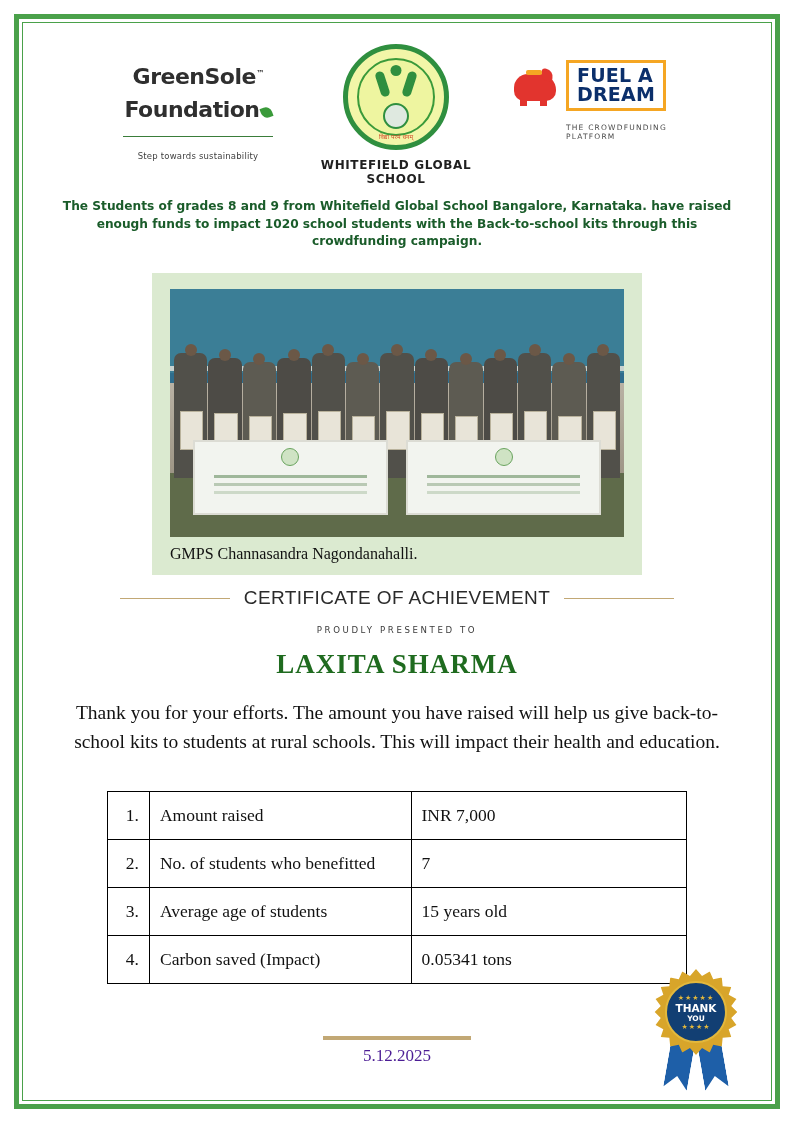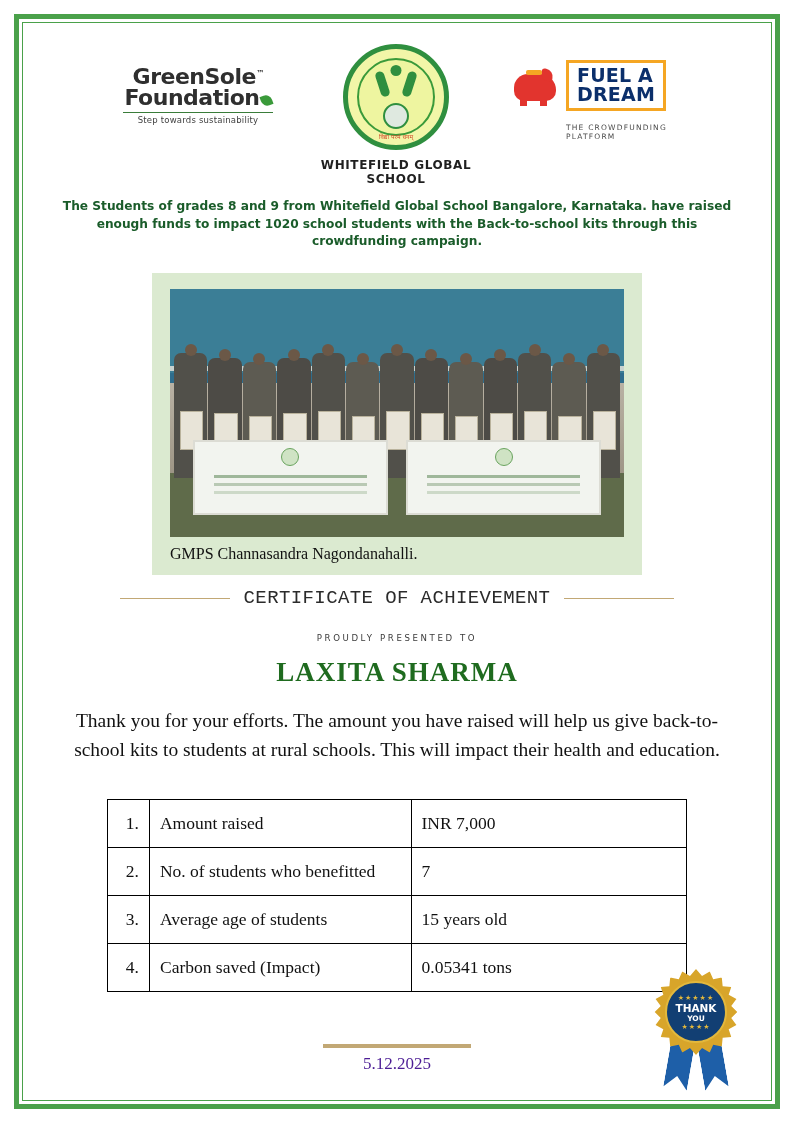--- a/index.html
+++ b/index.html
@@ -38,21 +38,21 @@
   .logos {
     display: flex;
     align-items: flex-start;
     justify-content: space-between;
     padding: 14px 60px 0 68px;
     height: 140px;
   }
   .logo-block { display: flex; flex-direction: column; align-items: center; }
 
   
-  .greensole { width: 160px; padding-top: 20px; }
+  .greensole { width: 160px; padding-top: 20px; gap: 12px; }
   .gs-line1 {
     font-family: "DejaVu Sans", sans-serif;
     font-size: 22px;
     letter-spacing: -0.5px;
     color: #2f2f2f;
     font-weight: 600;
     position: relative;
   }
   .gs-tm { font-size: 8px; vertical-align: super; }
   .gs-line2 {
@@ -310,33 +310,33 @@
   
   .cert-title-row {
     display: flex;
     align-items: center;
     justify-content: center;
     gap: 14px;
     margin-top: 12px;
   }
   .cert-rule { height: 1px; background: #c2a875; width: 110px; }
   .cert-title {
-    font-family: Liberation Mono, monospace;
+    font-family: Liberation Sans, sans-serif;
     font-size: 19px;
     letter-spacing: 0.4px;
     color: #2b2b2b;
     font-weight: 400;
   }
   .presented {
     text-align: center;
     font-family: "DejaVu Sans", sans-serif;
     font-size: 8.6px;
     letter-spacing: 2.6px;
     color: #3a3a3a;
-    margin-top: 24px;
+    margin-top: 16px;
   }
   .recipient {
     text-align: center;
     font-family: "Liberation Serif", serif;
     font-weight: 700;
     font-size: 27px;
     letter-spacing: 1px;
     color: #1f6b1f;
     margin-top: 14px;
   }

